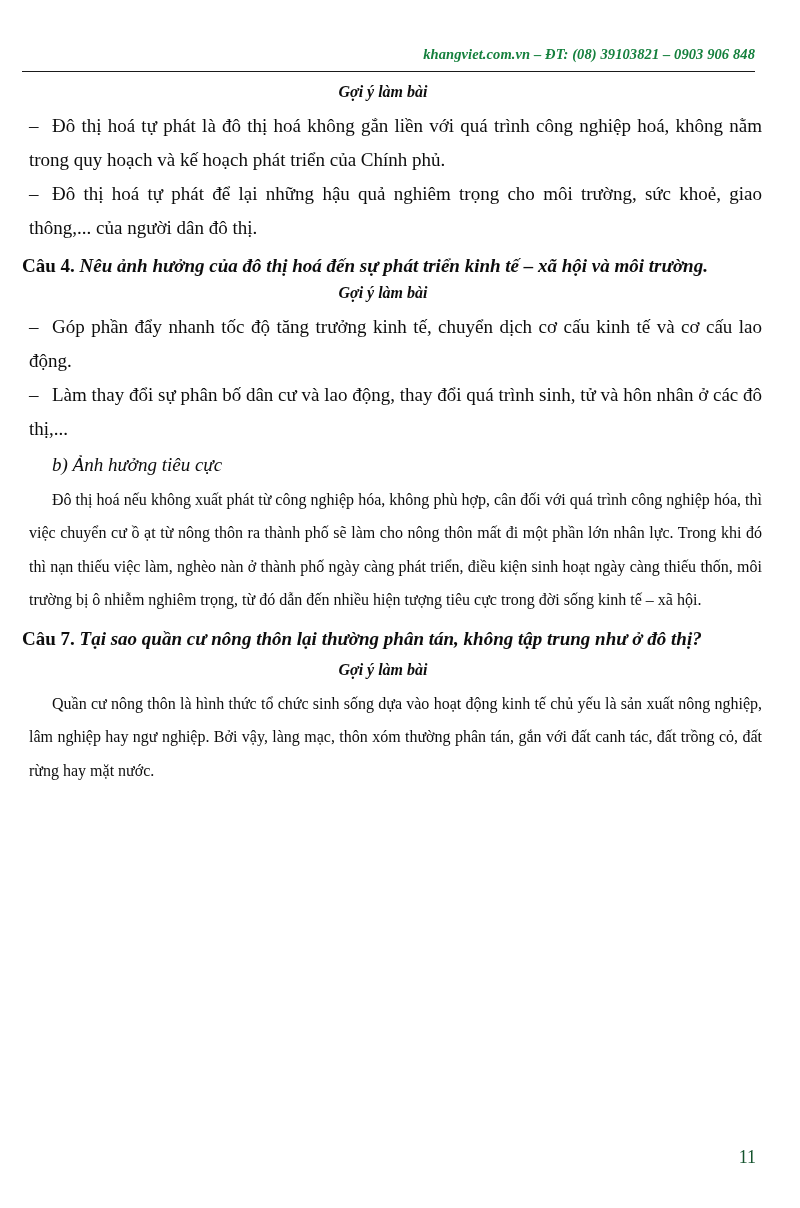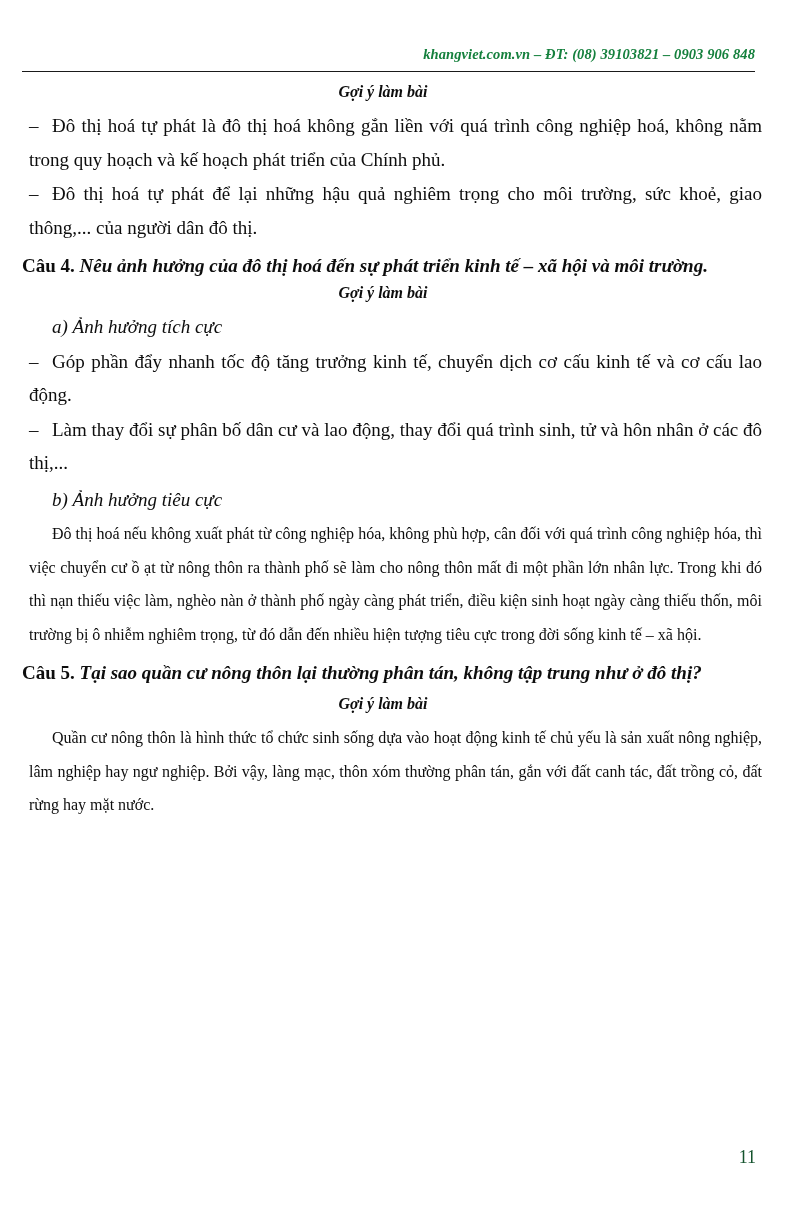--- a/index.html
+++ b/index.html
@@ -158,38 +158,37 @@
       <span class="btext">Đô thị hoá tự phát để lại những hậu quả nghiêm trọng cho môi trường, sức khoẻ, giao thông,... của người dân đô thị.</span>
     </div>
 
     <div class="question">
       <span class="qnum">Câu 4.</span>
       <span class="qtext">Nêu ảnh hưởng của đô thị hoá đến sự phát triển kinh tế – xã hội và môi trường.</span>
     </div>
 
     <div class="centered-heading">Gợi ý làm bài</div>
 
-    <div class="subhead">a) Ảnh hưởng tích cực</div>
 
     <div class="bullet">
       <span class="dash">–</span>
       <span class="btext">Góp phần đẩy nhanh tốc độ tăng trưởng kinh tế, chuyển dịch cơ cấu kinh tế và cơ cấu lao động.</span>
     </div>
 
     <div class="bullet">
       <span class="dash">–</span>
       <span class="btext">Làm thay đổi sự phân bố dân cư và lao động, thay đổi quá trình sinh, tử và hôn nhân ở các đô thị,...</span>
     </div>
 
     <div class="subhead">b) Ảnh hưởng tiêu cực</div>
 
     <div class="para">Đô thị hoá nếu không xuất phát từ công nghiệp hóa, không phù hợp, cân đối với quá trình công nghiệp hóa, thì việc chuyển cư ồ ạt từ nông thôn ra thành phố sẽ làm cho nông thôn mất đi một phần lớn nhân lực. Trong khi đó thì nạn thiếu việc làm, nghèo nàn ở thành phố ngày càng phát triển, điều kiện sinh hoạt ngày càng thiếu thốn, môi trường bị ô nhiễm nghiêm trọng, từ đó dẫn đến nhiều hiện tượng tiêu cực trong đời sống kinh tế – xã hội.</div>
 
     <div class="question">
-      <span class="qnum">Câu 5.</span>
+      <span class="qnum">Câu 7.</span>
       <span class="qtext">Tại sao quần cư nông thôn lại thường phân tán, không tập trung như ở đô thị?</span>
     </div>
 
     <div class="gap-sm"></div>
 
     <div class="centered-heading">Gợi ý làm bài</div>
 
     <div class="para">Quần cư nông thôn là hình thức tổ chức sinh sống dựa vào hoạt động kinh tế chủ yếu là sản xuất nông nghiệp, lâm nghiệp hay ngư nghiệp. Bởi vậy, làng mạc, thôn xóm thường phân tán, gắn với đất canh tác, đất trồng cỏ, đất rừng hay mặt nước.</div>
 
   </div>

